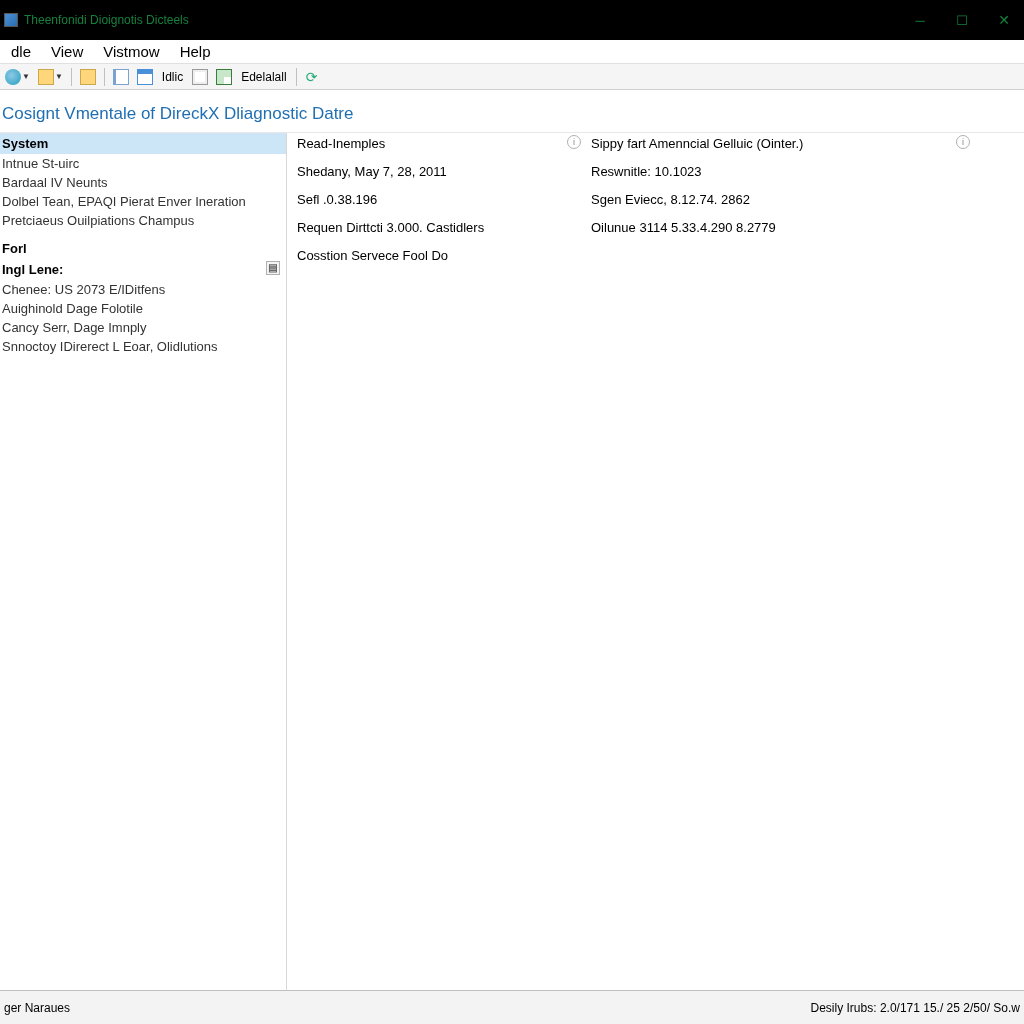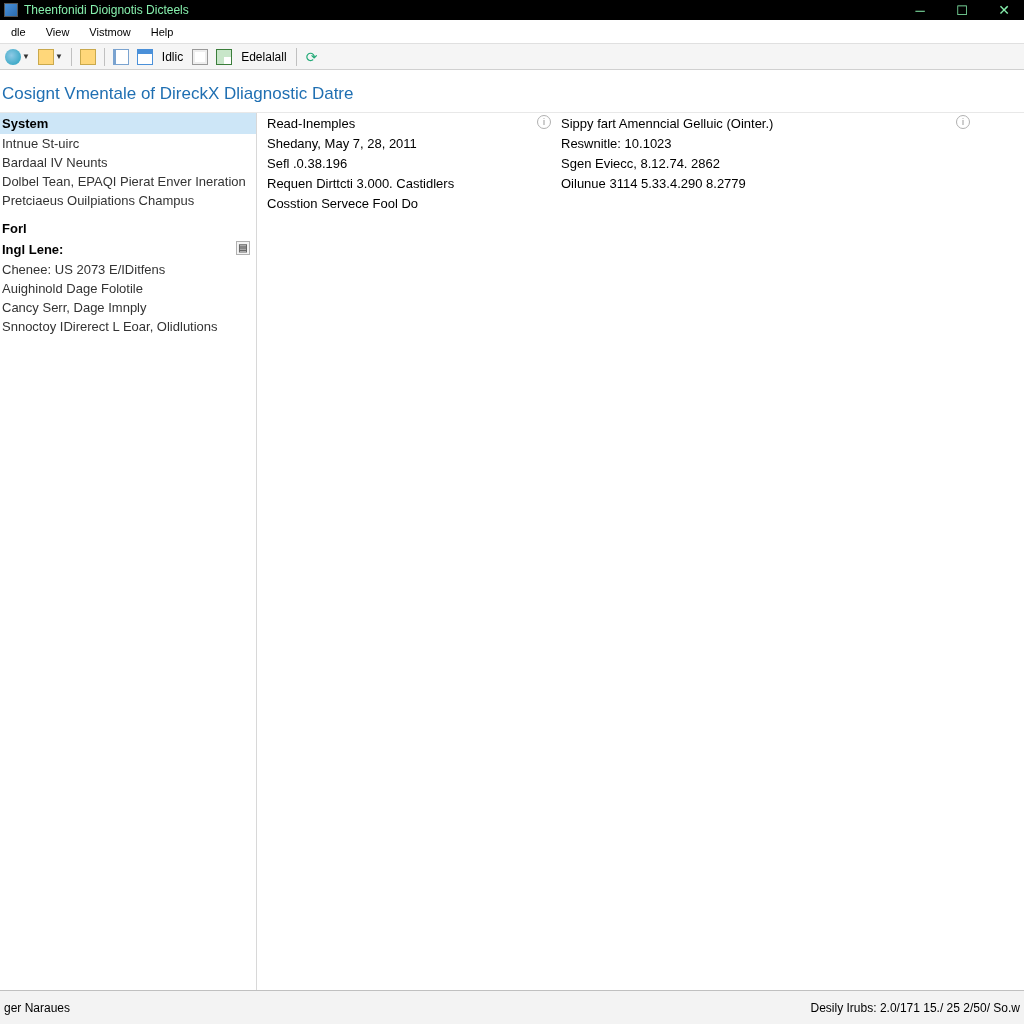--- a/index.html
+++ b/index.html
@@ -11,22 +11,22 @@
     height: 1024px;
     overflow: hidden;
     display: flex;
     flex-direction: column;
     color: #000;
   }
 
   
   .titlebar {
     background: #000000;
-    color: #86efac;
-    height: 20px;
+    color: #15803d;
+    height: 40px;
     display: flex;
     align-items: center;
     padding: 0 4px;
     font-size: 12px;
   }
   .titlebar .app-icon {
     width: 14px; height: 14px;
     background: linear-gradient(135deg, #4a90d9, #2b6cb0);
     margin-right: 6px;
     border: 1px solid #555;
@@ -39,21 +39,21 @@
   .win-close::before { content:"✕"; font-size: 14px; }
 
   
   .menubar {
     background: #ffffff;
     border-bottom: 1px solid #e0e0e0;
     height: 24px;
     display: flex;
     align-items: center;
     padding: 0 1px;
-    font-size: 11px;
+    font-size: 15px;
   }
   .menubar .menu-item {
     padding: 2px 10px;
     cursor: default;
   }
 
   
   .toolbar {
     background: #f5f5f5;
     border-bottom: 1px solid #d0d0d0;
@@ -100,21 +100,21 @@
   
   .content {
     flex: 1;
     display: flex;
     overflow: hidden;
     border-top: 1px solid #e8e8e8;
   }
 
   
   .sidebar {
-    width: 257px;
+    width: 287px;
     border-right: 1px solid #d8d8d8;
     font-size: 13px;
     position: relative;
   }
   .sidebar .nav-group { padding-bottom: 8px; }
   .sidebar .nav-head {
     font-weight: bold;
     padding: 3px 2px;
   }
   .sidebar .nav-item {
@@ -140,21 +140,21 @@
   .details {
     flex: 1;
     display: flex;
     padding: 2px 10px;
     font-size: 13px;
     gap: 10px;
   }
   .detail-col {
     display:flex;
     flex-direction:column;
-    gap:3px;
+    gap:11px;
     min-width: 260px;
   }
   .detail-col .row { white-space: nowrap; padding:1px 0; }
   .info-dot {
     width:14px;height:14px;
     border:1px solid #b0b0b0;
     border-radius:50%;
     display:inline-flex;
     align-items:center;
     justify-content:center;

